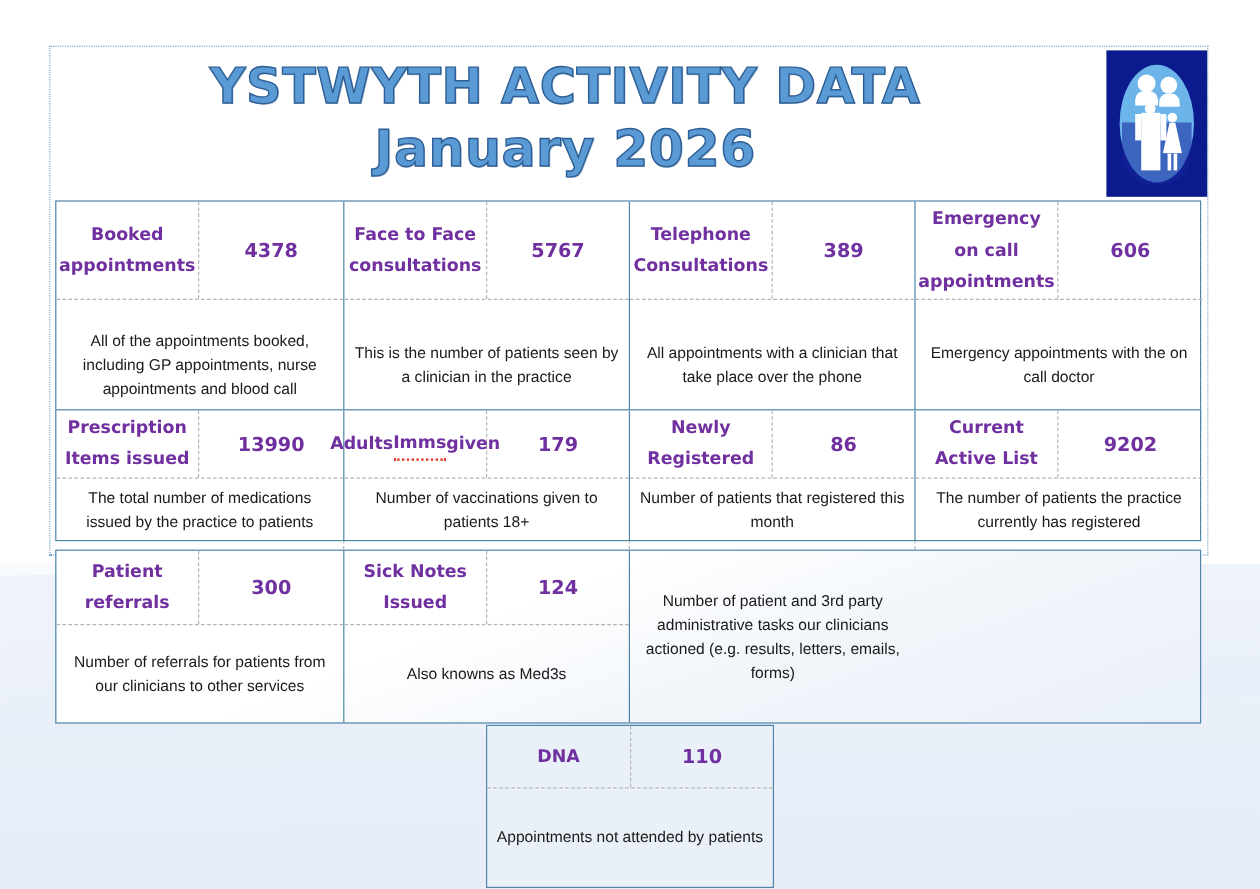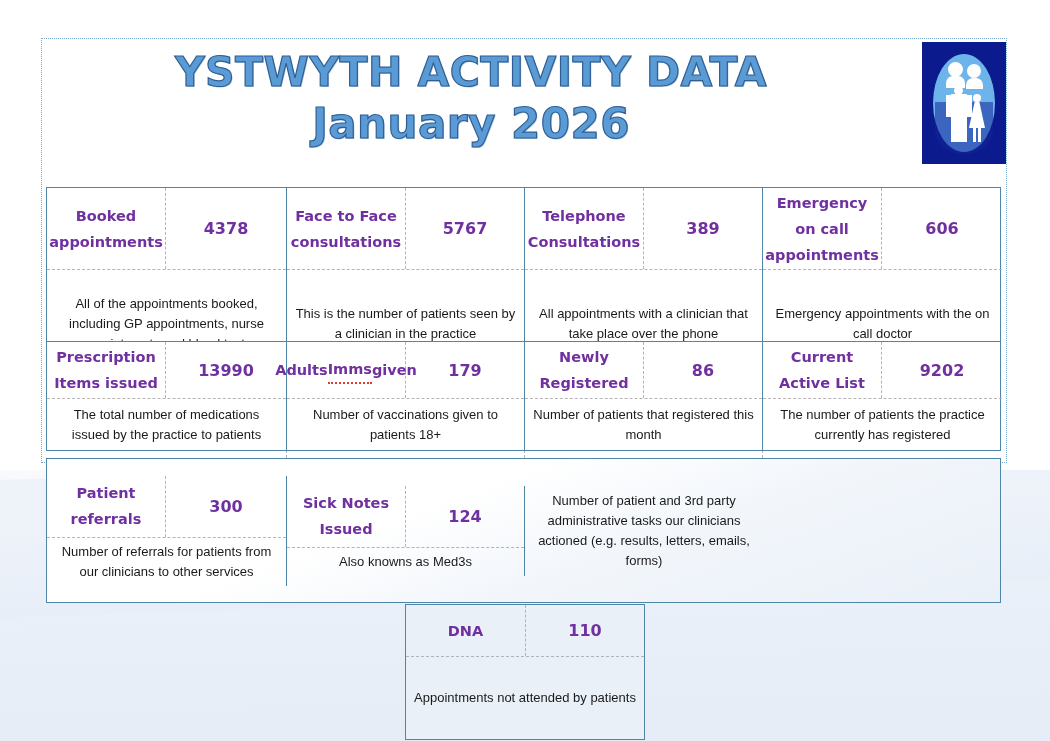--- a/index.html
+++ b/index.html
@@ -197,21 +197,21 @@
     font-size: 13px;
     line-height: 20px;
     padding: 4px 8px;
   }
   .spell {
     border-bottom: 2px dotted #e23a2e;
     padding-bottom: 0px;
   }
 
   
-  #block-1 { left: 46px; top: 167px; width: 955px; height: 192px; margin-top: 20px; }
+  #block-1 { left: 46px; top: 167px; width: 955px; height: 192px; }
   #block-2 { left: 46px; top: 341px; width: 955px; height: 110px; }
   #block-3 { left: 46px; top: 458px; width: 955px; height: 145px; }
   #block-4 { left: 405px; top: 604px; width: 240px; height: 136px; }
 
   #block-1 .cellgroup:nth-child(1),
   #block-2 .cellgroup:nth-child(1),
   #block-3 .cellgroup:nth-child(1) { width: 240px; }
   #block-1 .cellgroup:nth-child(2),
   #block-2 .cellgroup:nth-child(2),
   #block-3 .cellgroup:nth-child(2) { width: 238px; }
@@ -228,21 +228,21 @@
   #block-4 .top-row { height: 52px; }
   #block-1 .label-cell, #block-2 .label-cell, #block-3 .label-cell { width: 119px; }
   #block-1 .value-cell, #block-2 .value-cell, #block-3 .value-cell { flex: 1 1 auto; }
   #block-4 .cellgroup { width: 100%; border-right: none; }
   #block-4 .label-cell { width: 120px; }
   #block-4 .value-cell { flex: 1 1 auto; }
 
   
   #block-3 .desc-cell, #block-4 .desc-cell, #block-4 .top-row { background: transparent; }
   #block-1, #block-2 { background: #ffffff; }
-  #block-3 { background: linear-gradient(160deg, #ffffff 0%, #ffffff 38%, #f2f6fb 62%, #eaf0f8 100%); align-items: center; }
+  #block-3 { background: linear-gradient(160deg, #ffffff 0%, #ffffff 38%, #f2f6fb 62%, #eaf0f8 100%); }
   #block-4 { background: #eaf0f8; }
 
   
   .gap-strip {
     position: absolute;
     z-index: 2;
     left: 46px;
     width: 955px;
     box-sizing: border-box;
   }
@@ -290,21 +290,21 @@
   <div class="fig girl-leg-l"></div>
   <div class="fig girl-leg-r"></div>
 </div>
 
 <div class="block" id="block-1">
   <div class="cellgroup">
     <div class="top-row">
       <div class="label-cell">Booked appointments</div>
       <div class="value-cell">4378</div>
     </div>
-    <div class="desc-cell">All of the appointments booked, including GP appointments, nurse appointments and blood tests</div>
+    <div class="desc-cell">All of the appointments booked, including GP appointments, nurse appointments and blood call</div>
   </div>
   <div class="cellgroup">
     <div class="top-row">
       <div class="label-cell">Face to Face consultations</div>
       <div class="value-cell">5767</div>
     </div>
     <div class="desc-cell">This is the number of patients seen by a clinician in the practice</div>
   </div>
   <div class="cellgroup">
     <div class="top-row">

